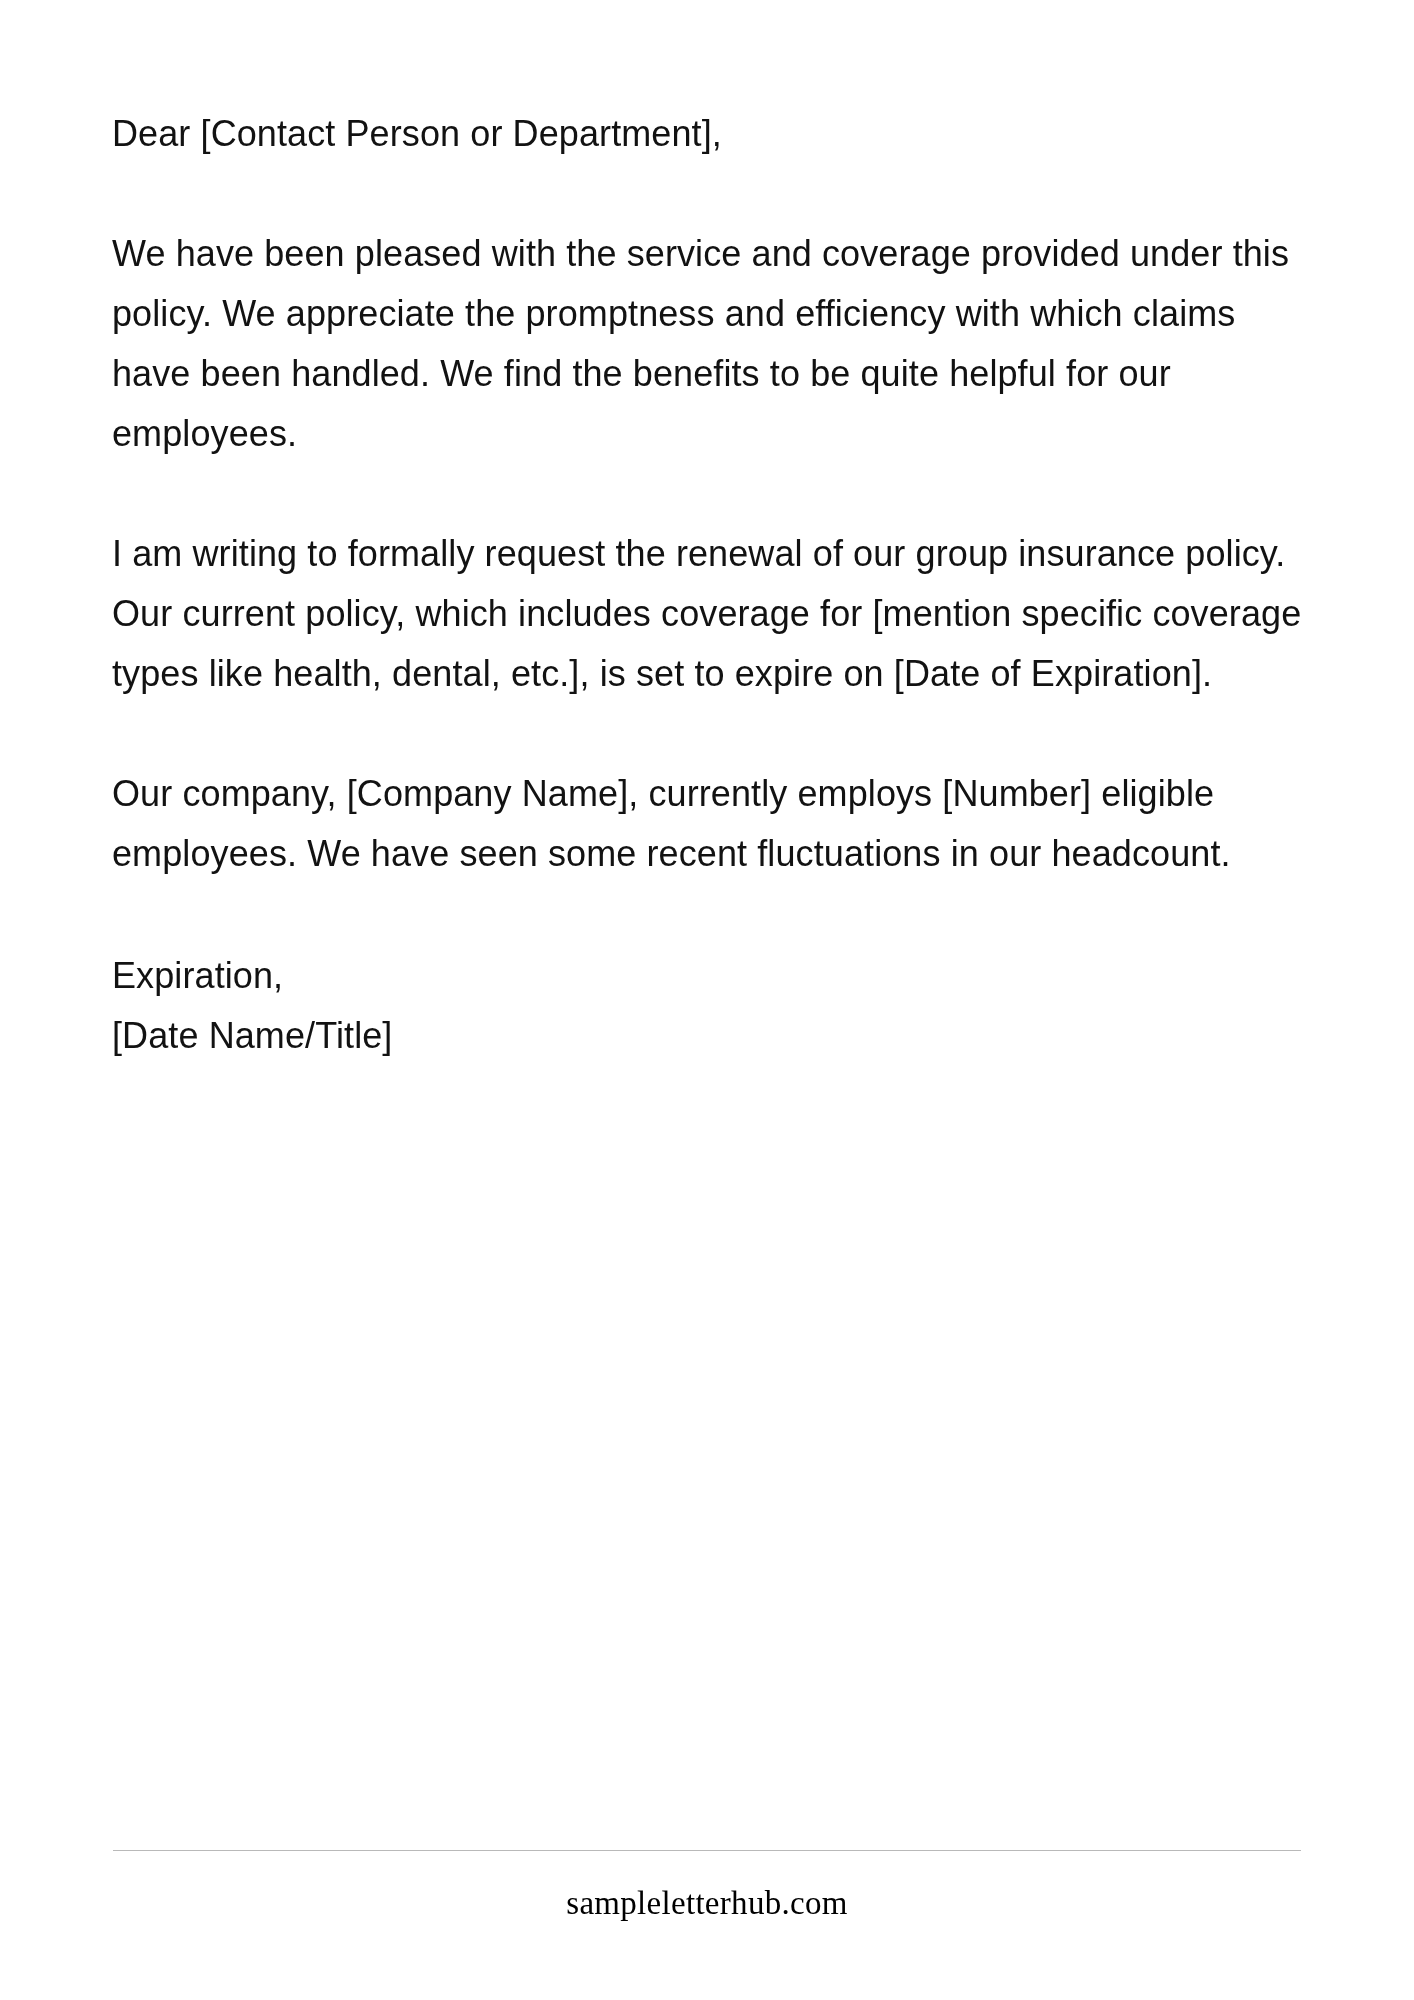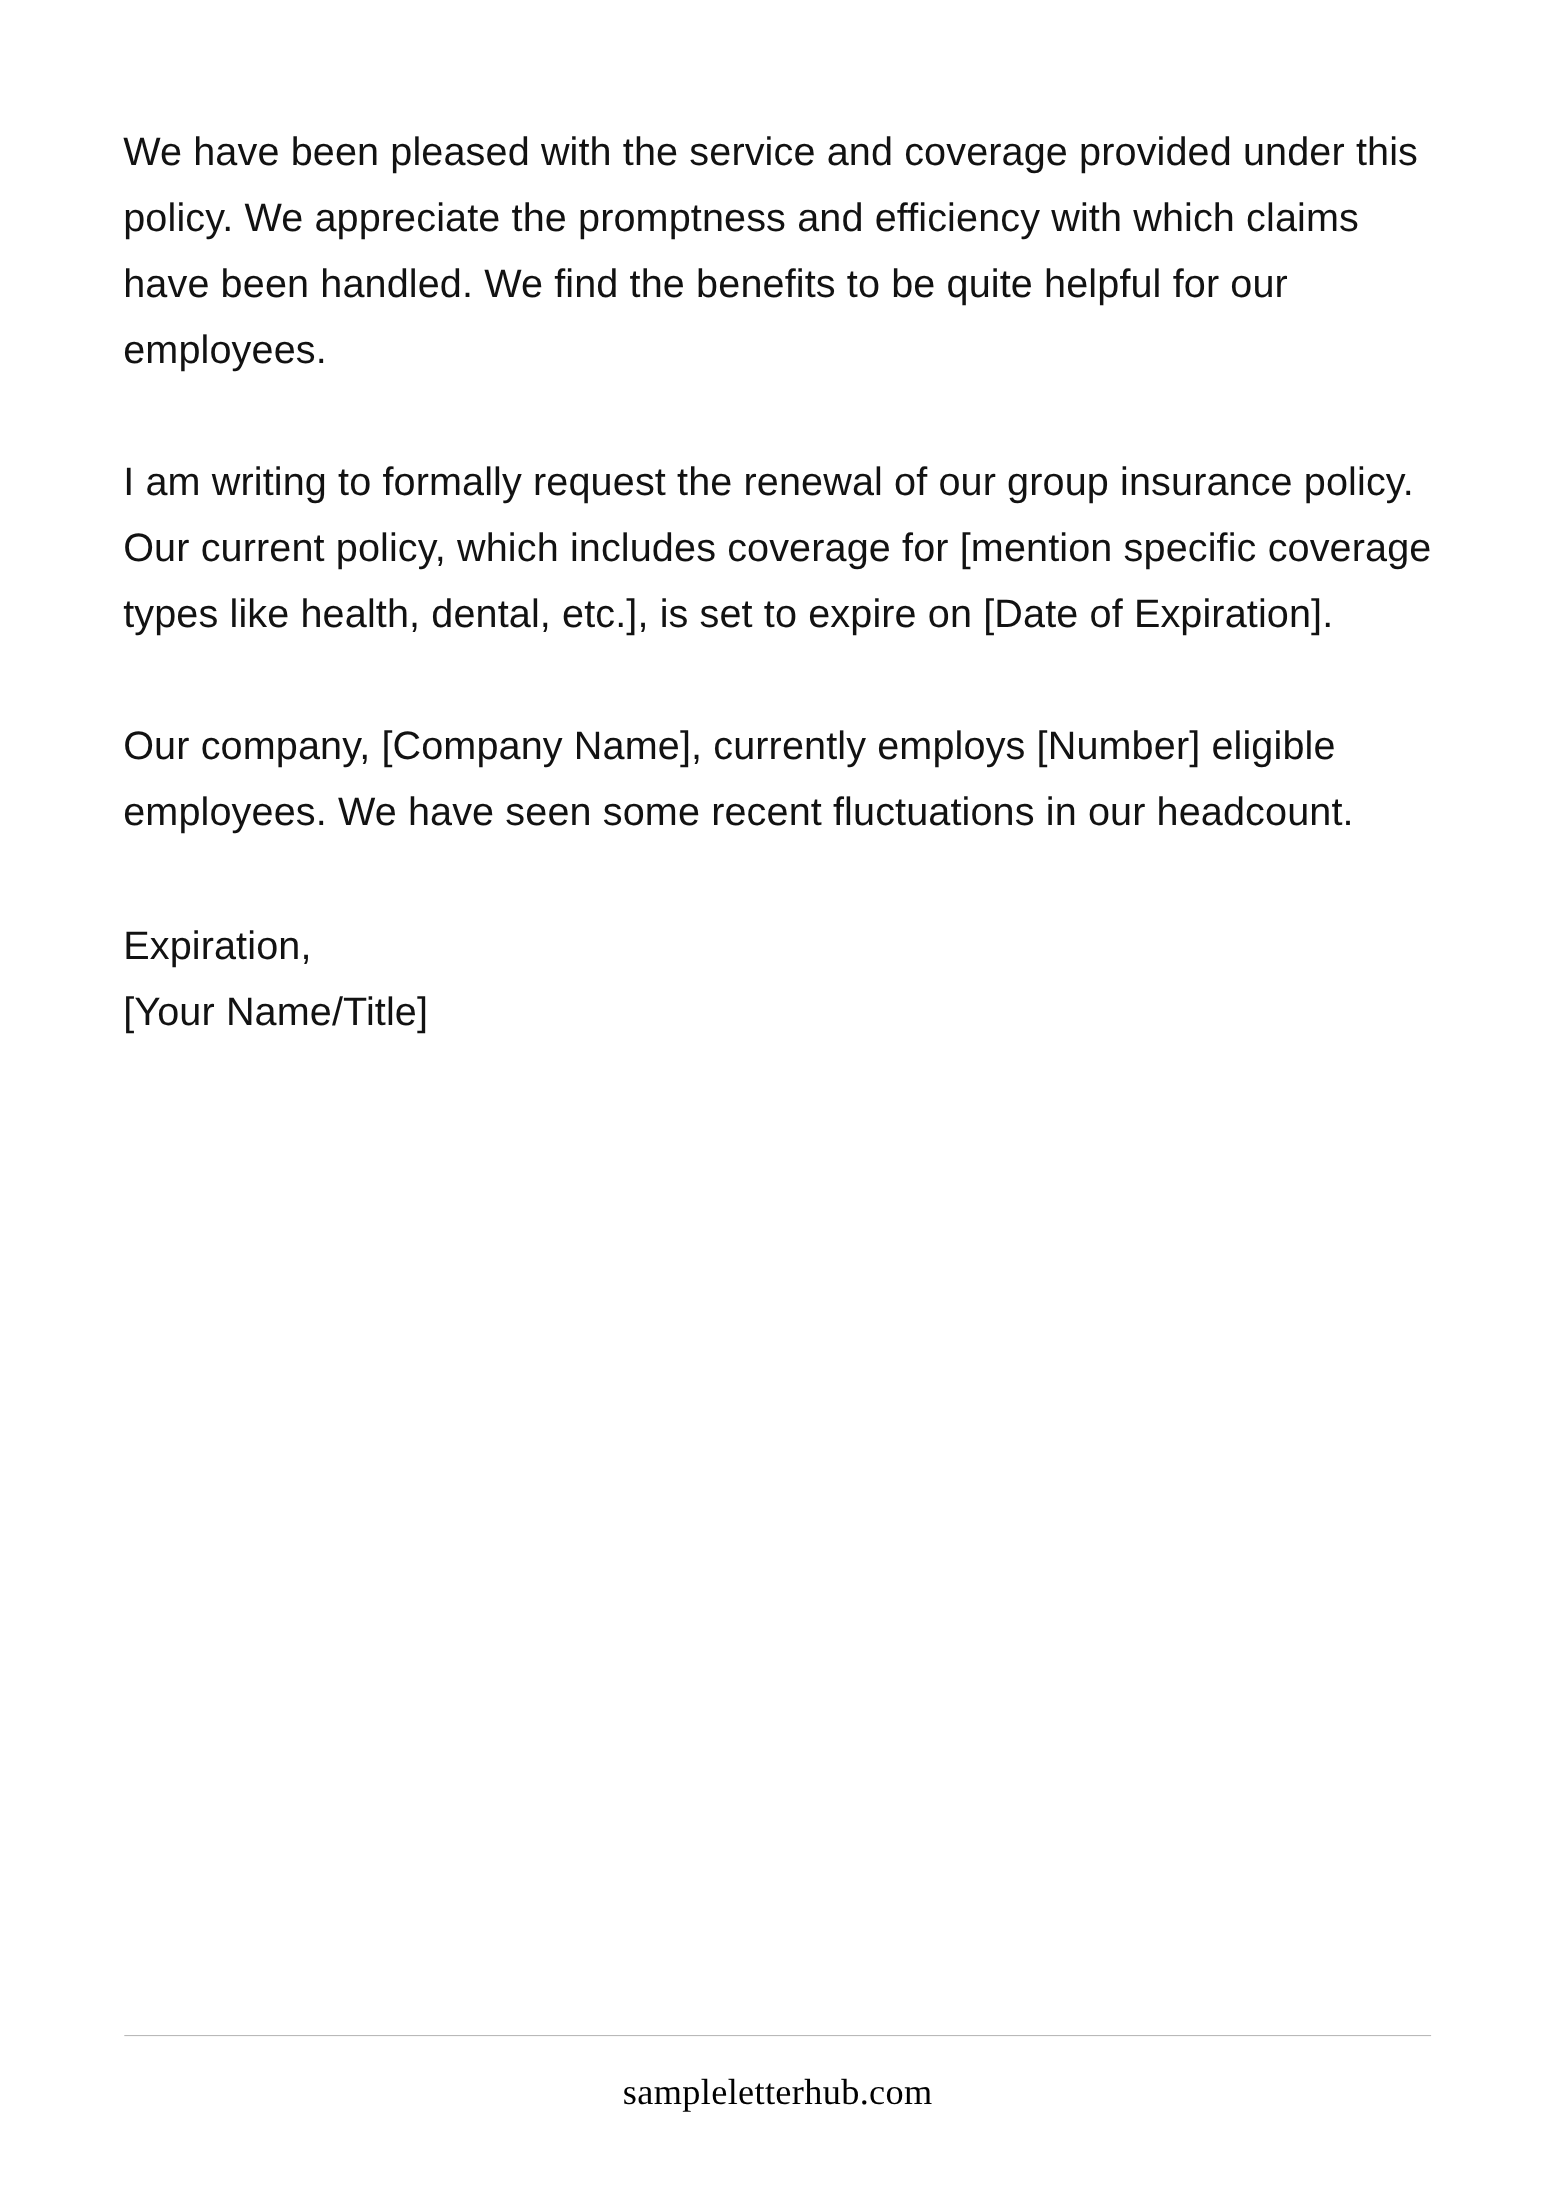--- a/index.html
+++ b/index.html
@@ -103,30 +103,31 @@
 </head>
 <body>
 
 <div class="page">
 
   <div class="title-block">
   </div>
 
   <div class="body-area">
 
+    <p class="salutation">Dear [Contact Person or Department],</p>
 
     <p class="para">We have been pleased with the service and coverage provided under this policy. We appreciate the promptness and efficiency with which claims have been handled. We find the benefits to be quite helpful for our employees.</p>
 
     <p class="para">I am writing to formally request the renewal of our group insurance policy. Our current policy, which includes coverage for [mention specific coverage types like health, dental, etc.], is set to expire on [Date of Expiration].</p>
 
     <p class="para">Our company, [Company Name], currently employs [Number] eligible employees. We have seen some recent fluctuations in our headcount.</p>
 
     <div class="closing">
       <span class="sign-line">Expiration,</span>
-      <span class="sign-line">[Your Name/Title]</span>
+      <span class="sign-line">[Date Name/Title]</span>
     </div>
 
   </div>
 
   <div class="footer">
     <hr class="footer-rule">
     <div class="footer-brand">sampleletterhub.com</div>
   </div>
 
 </div>

